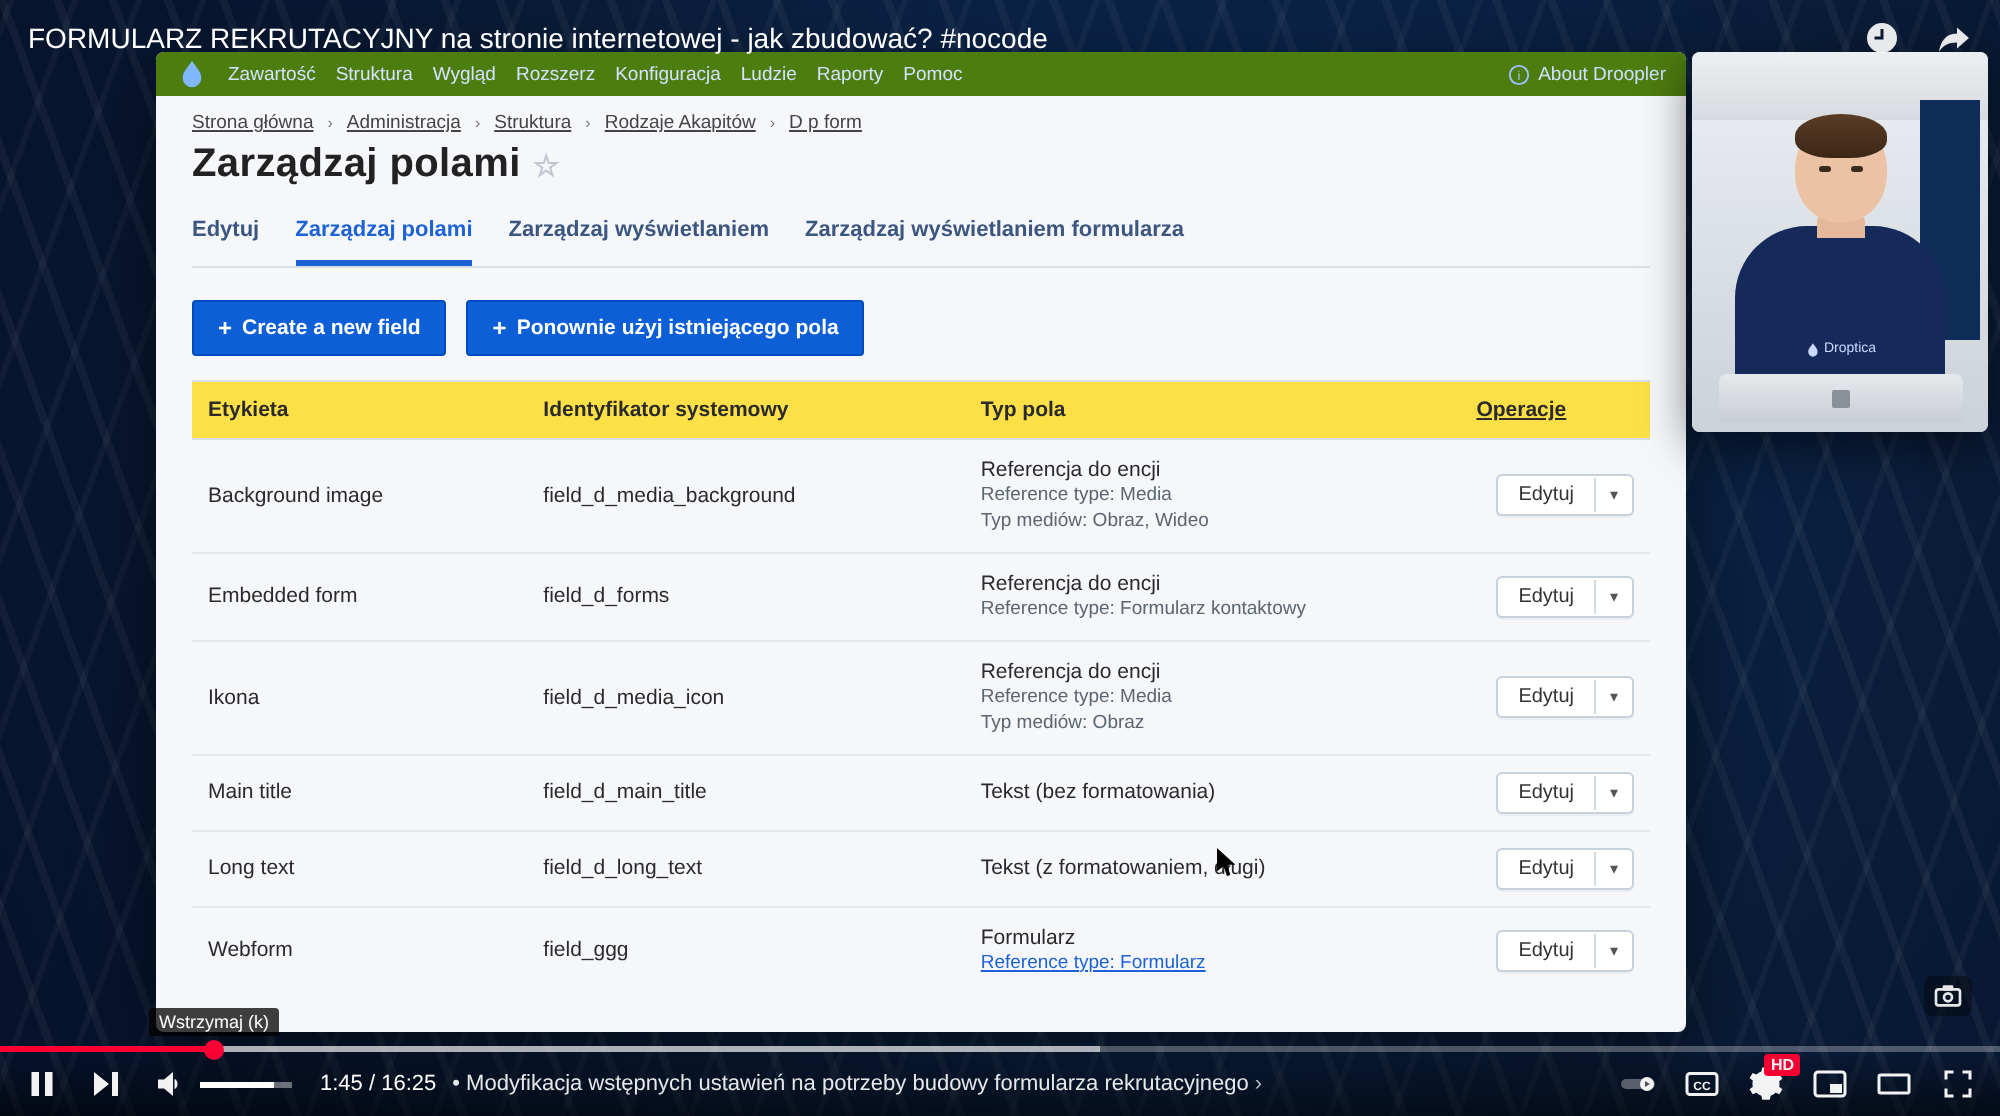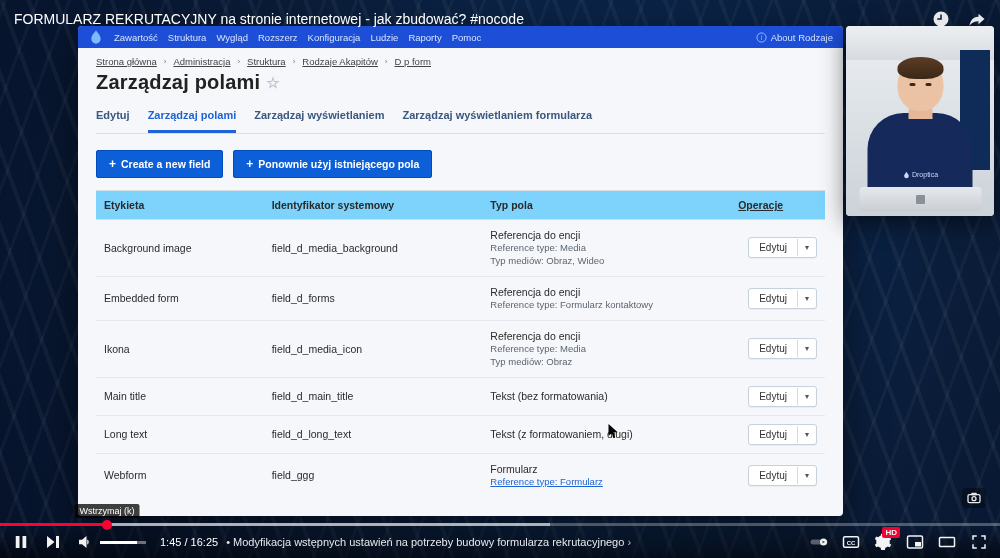--- a/index.html
+++ b/index.html
@@ -34,21 +34,21 @@
   .top-icons .ic { width:18px; height:18px; display:flex; align-items:center; justify-content:center; opacity:.9; }
   .ic svg { width:100%; height:100%; fill:#fff; }
 
   
   .panel {
     position:absolute; left:78px; top:26px; width:765px; height:490px;
     background:#f5f7fa; border-radius:4px; overflow:hidden; box-shadow:0 12px 40px rgba(0,0,0,.55);
     z-index:10;
   }
   .topbar {
-    height:22px; background:#1d4ed8; display:flex; align-items:center; gap:10px;
+    height:22px; background:#4d7c0f; display:flex; align-items:center; gap:10px;
     padding:2px 10px; color:#cfe0ff; font-size:9.5px;
   }
   .topbar .brand { width:16px; height:16px; display:flex; align-items:center; justify-content:center; }
   .topbar .mitem { display:flex; align-items:center; gap:4px; color:#d5e3ff; white-space:nowrap; cursor:pointer; }
   .topbar .spacer { flex:1; }
   .topbar .about { display:flex; align-items:center; gap:4px; }
 
   .panel-body { padding:8px 18px 14px; color:#2a2a2a; font-family:"Helvetica Neue", Arial, sans-serif; }
 
   .breadcrumb { font-size:9.5px; color:#555; display:flex; gap:7px; align-items:center; }
@@ -64,21 +64,21 @@
 
   .actions { display:flex; gap:10px; margin:16px 0 12px; }
   .btn {
     background:#0c5fd6; color:#fff; font-size:10.5px; font-weight:700;
     padding:7px 12px; border-radius:2px; cursor:pointer; display:flex; align-items:center; gap:5px;
     border:1px solid #004cbf;
   }
   .btn .plus{ font-size:12px; line-height:1; }
 
   table { width:100%; border-collapse:collapse; font-size:10.5px; }
-  thead th { text-align:left; padding:8px 8px; background:#7dd3fc; color:#2a2a2a; font-weight:700; border-top:1px solid #d7dee6; border-bottom:1px solid #d7dee6;}
+  thead th { text-align:left; padding:8px 8px; background:#fde047; color:#2a2a2a; font-weight:700; border-top:1px solid #d7dee6; border-bottom:1px solid #d7dee6;}
   tbody td { padding:8px 8px; border-bottom:1px solid #e3e9ef; vertical-align:middle; }
   tbody tr:last-child td { border-bottom:none; }
   .muted { color:#5c6570; font-size:9.5px; line-height:1.35; }
   .muted .hl { color:#1d63d6; text-decoration:underline; }
   .opbtn {
     display:inline-flex; align-items:center; border:1px solid #c7d1dc; border-radius:3px;
     overflow:hidden; background:#fff; box-shadow:0 1px 0 rgba(0,0,0,.04);
   }
   .opbtn span.lbl { padding:4px 10px; font-size:10px; color:#333; }
   .opbtn span.caret { padding:4px 7px; border-left:1px solid #d3dbe4; font-size:8px; color:#555; }
@@ -204,21 +204,21 @@
         </span>
       <span class="mitem">
           <span>Pomoc</span>
         </span>
       <span class="spacer"></span>
       <span class="about">
         <svg width="11" height="11" viewBox="0 0 24 24">
             <circle cx="12" cy="12" r="10" fill="none" stroke="#9fc4ff" stroke-width="2"></circle>
             <text x="12" y="17" text-anchor="middle" font-size="14" fill="#9fc4ff">i</text>
           </svg>
-        <span>About Rodzaje</span>
+        <span>About Droopler</span>
       </span>
     </div>
 
     <div class="panel-body">
       <nav class="breadcrumb">
         <span class="crumb">Strona główna</span>
           <span class="sep">›</span>
         <span class="crumb">Administracja</span>
           <span class="sep">›</span>
         <span class="crumb">Struktura</span>

